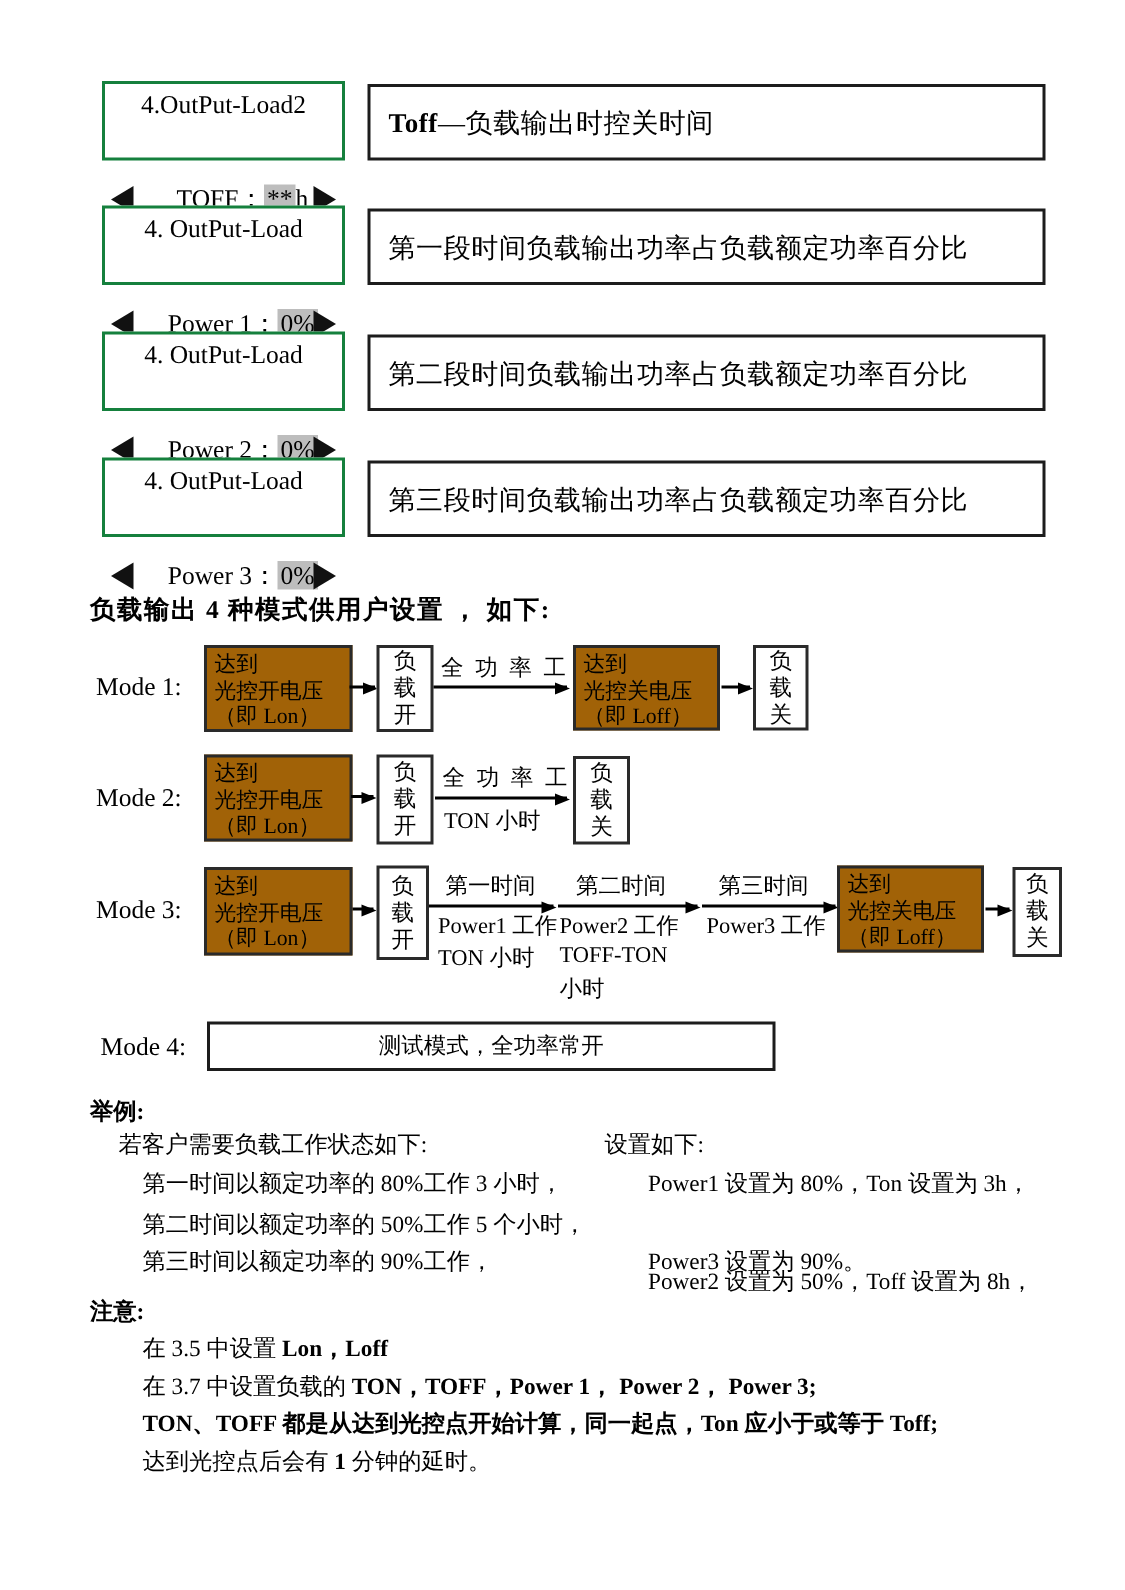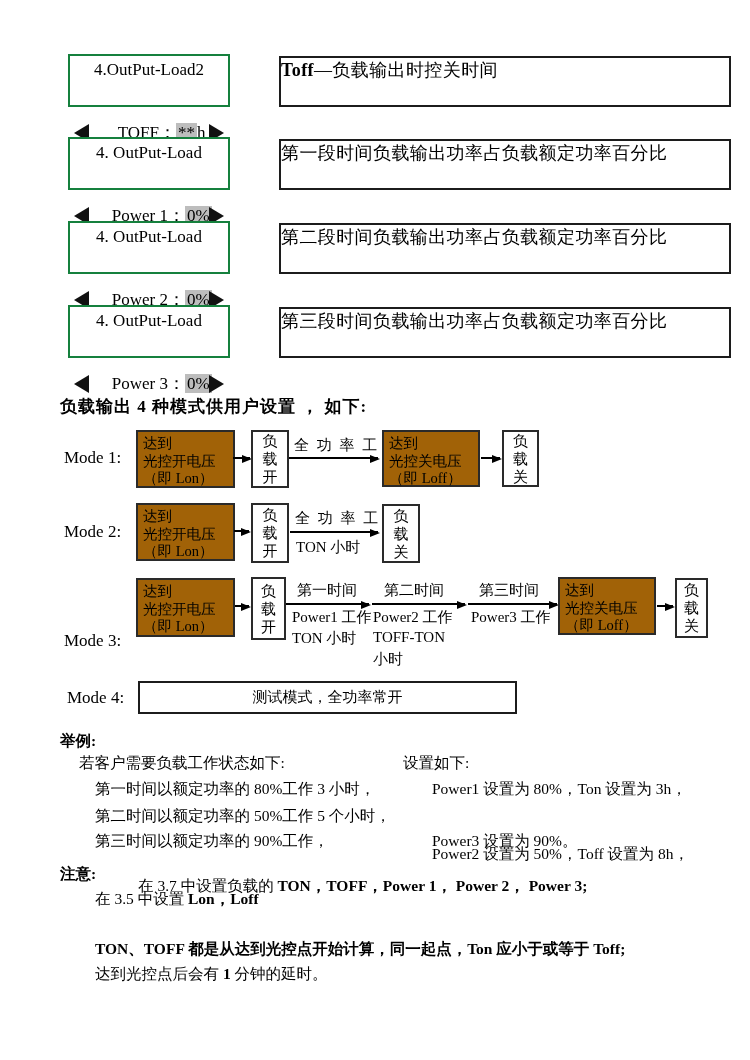--- a/index.html
+++ b/index.html
@@ -5,21 +5,21 @@
   html,body { margin:0; padding:0; background:#ffffff; }
   * { box-sizing:border-box; }
   .page {
     position:relative; width:750px; height:1060px; background:#ffffff;
     font-family:"Liberation Serif","DejaVu Serif",serif; color:#000;
     overflow:hidden;
   }
   
   .lcd-box { position:absolute; left:68px; width:162px; height:53px; border:2px solid #15803d; background:#fff; }
   .desc-box { position:absolute; left:245px; width:452px; height:51px; border:2px solid #1c1c1c; background:#fff;
-              display:flex; align-items:flex-start; font-size:18px; letter-spacing:0.4px;margin-left:34px; }
+              display:flex; align-items:center; padding-left:12px; font-size:18px; letter-spacing:0.4px; }
   .lcd-line1 { text-align:center; font-size:17px; margin-top:4px; white-space:pre; }
   .lcd-line2 { position:relative; text-align:center; font-size:17px; margin-top:1px; white-space:pre; }
   .tri-left  { position:absolute; left:4px; top:50%; transform:translateY(-50%);
                width:0; height:0; border-top:9px solid transparent; border-bottom:9px solid transparent; border-right:15px solid #111; }
   .tri-right { position:absolute; right:4px; top:50%; transform:translateY(-50%);
                width:0; height:0; border-top:9px solid transparent; border-bottom:9px solid transparent; border-left:15px solid #111; }
   .hl { background:#bdbdbd; padding:0 2px; }
   
   .heading { position:absolute; left:60px; top:395px; font-size:17px; font-weight:bold; letter-spacing:1px; white-space:pre; }
   .mode-label { position:absolute; font-size:17px; white-space:nowrap; }
@@ -133,21 +133,21 @@
   </div>
   <div class="alabel sp" style="left:295px; top:509px;">全 功 率 工</div>
   <div class="arr" style="left:290px; top:531px; width:88px;"></div>
   <div class="alabel" style="left:296px; top:538px;">TON 小时</div>
   <div class="vbox" style="left:382px; top:504px; width:38px; height:59px;">
     <span>负</span>
     <span>载</span>
     <span>关</span>
   </div>
 
-  <div class="mode-label" style="left:64px; top:631px;">Mode 3:</div>
+  <div class="mode-label" style="left:64px; top:597px;">Mode 3:</div>
   <div class="fbox" style="left:136px; top:578px; width:99px; height:59px;">
     <div>达到</div>
     <div>光控开电压</div>
     <div>（即 Lon）</div>
   </div>
   <div class="arr" style="left:235px; top:605px; width:14px;"></div>
   <div class="vbox" style="left:251px; top:577px; width:35px; height:63px;">
     <span>负</span>
     <span>载</span>
     <span>开</span>
@@ -186,17 +186,17 @@
   <div class="txt" style="left:95px; top:779px;">第一时间以额定功率的 80%工作 3 小时，</div>
   <div class="txt" style="left:95px; top:806px;">第二时间以额定功率的 50%工作 5 个小时，</div>
   <div class="txt" style="left:95px; top:831px;">第三时间以额定功率的 90%工作，</div>
   <div class="txt" style="left:403px; top:753px;">设置如下:</div>
   <div class="txt" style="left:432px; top:779px;">Power1 设置为 80%，Ton 设置为 3h，</div>
   <div class="txt" style="left:432px; top:806px;margin-top:38px;">Power2 设置为 50%，Toff 设置为 8h，</div>
   <div class="txt" style="left:432px; top:831px;">Power3 设置为 90%。</div>
 
   <div class="h-bold" style="left:60px; top:864px;">注意:</div>
   <div class="txt" style="left:95px; top:889px;"><span>在 3.5 中设置 </span><span style="font-weight: bold;">Lon，Loff</span></div>
-  <div class="txt" style="left:95px; top:876px;margin-left:43px;"><span>在 3.7 中设置负载的 </span><span style="font-weight: bold;">TON，TOFF，Power 1， Power 2， Power 3;</span></div>
+  <div class="txt" style="left:95px; top:914px;"><span>在 3.7 中设置负载的 </span><span style="font-weight: bold;">TON，TOFF，Power 1， Power 2， Power 3;</span></div>
   <div class="txt" style="left:95px; top:939px;"><span style="font-weight: bold;">TON、TOFF 都是从达到光控点开始计算，同一起点，Ton 应小于或等于 Toff;</span></div>
   <div class="txt" style="left:95px; top:964px;"><span>达到光控点后会有 </span><span style="font-weight: bold;">1</span><span> 分钟的延时。</span></div>
 
 </div>
 
 </body></html>

